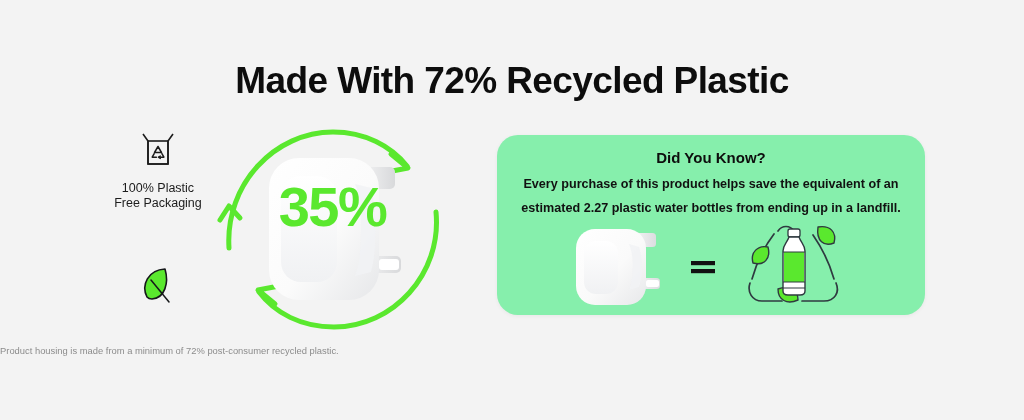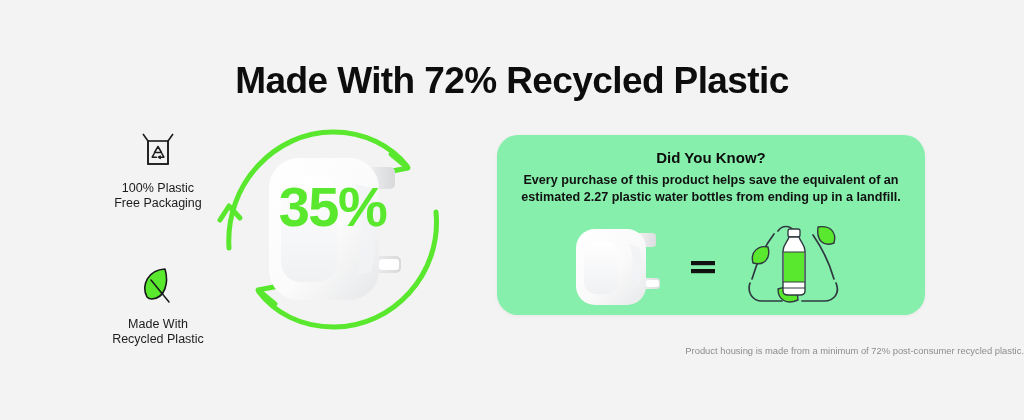--- a/index.html
+++ b/index.html
@@ -114,21 +114,21 @@
     text-align: center;
     font-size: 15px;
     font-weight: bold;
     color: #0d0d0d;
   }
   .card-body {
     margin: 6px auto 0 auto;
     width: 380px;
     text-align: center;
     font-size: 12.6px;
-    line-height: 17px;
+    line-height: 24px;
     font-weight: bold;
     color: #111111;
   }
   .card-visual {
     position: absolute;
     left: 0;
     top: 86px;
     width: 428px;
     height: 92px;
     display: flex;
@@ -144,21 +144,21 @@
   }
   .eq-bars { display: block; }
   .card-bottle { width: 112px; height: 92px; }
 
   
   .footnote {
     position: absolute;
     top: 345px;
     left: 0;
     width: 1024px;
-    text-align: right;
+    text-align: left;
     font-size: 9.4px;
     color: #8c8c8c;
   }
 </style>
 </head>
 <body>
 
 <div class="page-title">Made With 72% Recycled Plastic</div>
 
 <div class="features">
@@ -180,22 +180,20 @@
 Free Packaging</span>
   </div>
 
   <div class="feature">
     <span class="feature-icon">
       <svg width="46" height="44" viewBox="0 0 46 44" fill="none">
         <path d="M12 34 C6 22 13 7 30 6 C34 20 30 35 17 36 C15 36 13.2 35.4 12 34 Z" fill="#5ae82e" stroke="#16181a" stroke-width="1.6" stroke-linejoin="round"></path>
         <path d="M16 17 L34 39" stroke="#16181a" stroke-width="1.5" stroke-linecap="round"></path>
       </svg>
     </span>
-    <span class="feature-label">Made With
-Recycled Plastic</span>
   </div>
 
 </div>
 
 <div class="hero">
 
   <svg class="hero-loop" viewBox="0 0 235 215" fill="none">
 
     <path d="M14 126 C10 62 60 10 118 10 C150 10 176 24 192 44" stroke="#5ae82e" stroke-width="5" stroke-linecap="round" fill="none"></path>
     <path d="M176 32 L193 46 L172 50" stroke="#5ae82e" stroke-width="5" stroke-linecap="round" stroke-linejoin="round" fill="none"></path>

